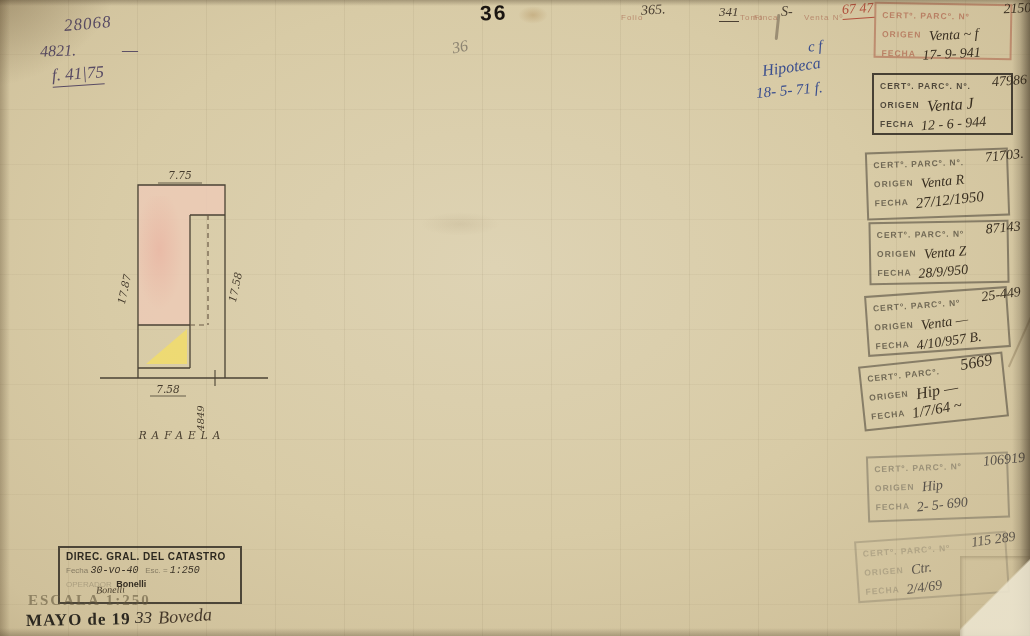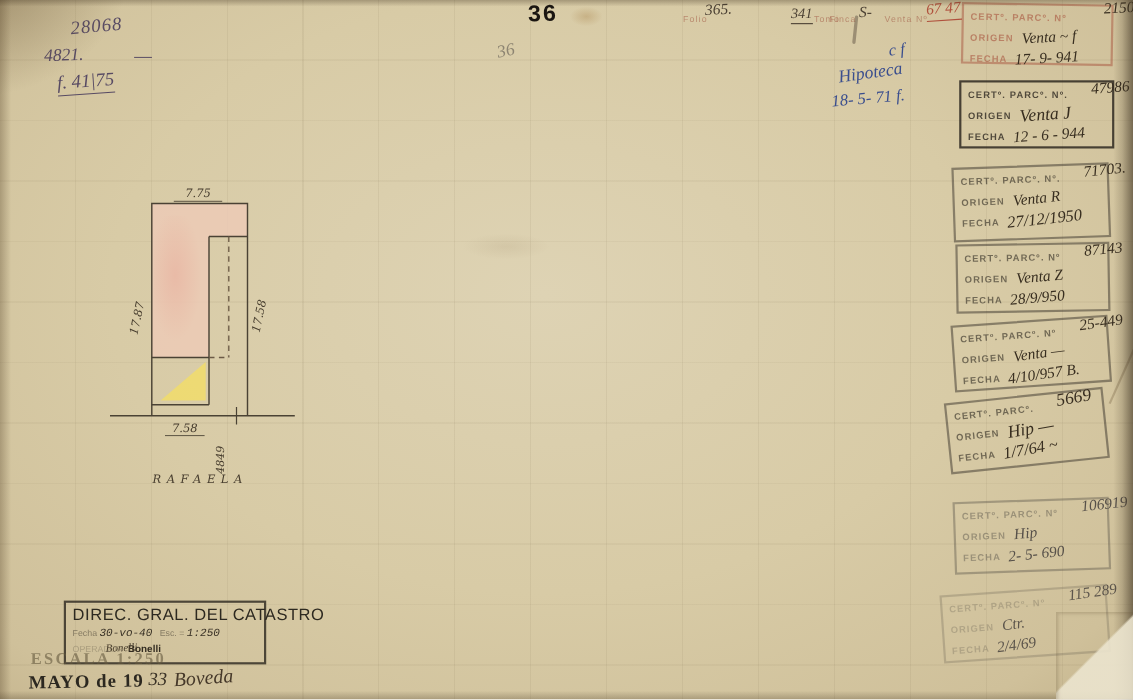--- a/index.html
+++ b/index.html
@@ -63,21 +63,21 @@
   .stamp--gray .shand{color:#57514a;}
   .stamp--ghost{border-color:rgba(100,92,80,.28);}
   .stamp--ghost .sprint{color:rgba(100,92,80,.3);}
   .stamp--ghost .shand{color:#5c554c;}
   .raise{position:relative;top:-9px;left:26px;transform:rotate(-8deg);}
   .raise2{position:relative;top:-5px;left:14px;}
 
   
   .cat-stamp{position:absolute;left:58px;top:546px;width:184px;height:58px;box-sizing:border-box;
     border:2px solid rgba(42,38,30,.8);padding:3px 6px;}
-  .cat-title{font-size:15px;font-weight:normal;letter-spacing:.5px;color:#2d2920;white-space:nowrap;}
+  .cat-title{font-size:10px;font-weight:bold;letter-spacing:.5px;color:#2d2920;white-space:nowrap;}
   .cat-row{font-size:8px;color:rgba(70,62,50,.55);margin-top:3px;white-space:nowrap;}
   .cat-hand{font-family:Liberation Mono, monospace;font-style:italic;font-size:10px;color:#3a3226;}
   .cat-hand-bold{font-weight:bold;font-style:normal;font-family:"Liberation Sans",sans-serif;font-size:9px;color:#332c21;}
 
   svg text{font-family:"DejaVu Serif", serif;font-style:italic;fill:#473d2e;}
 </style>
 </head>
 <body>
 
 <div id="page">

